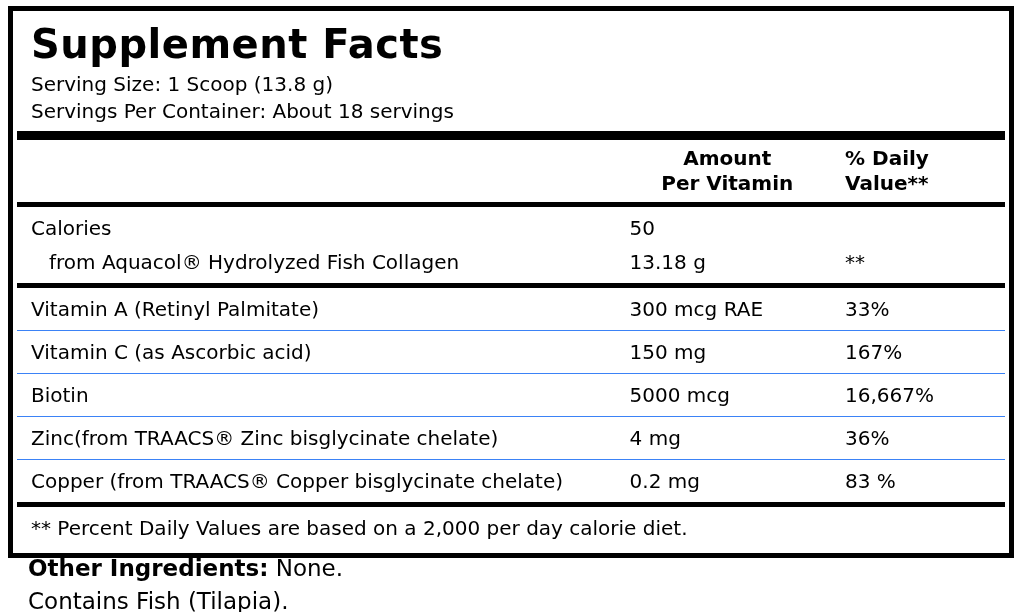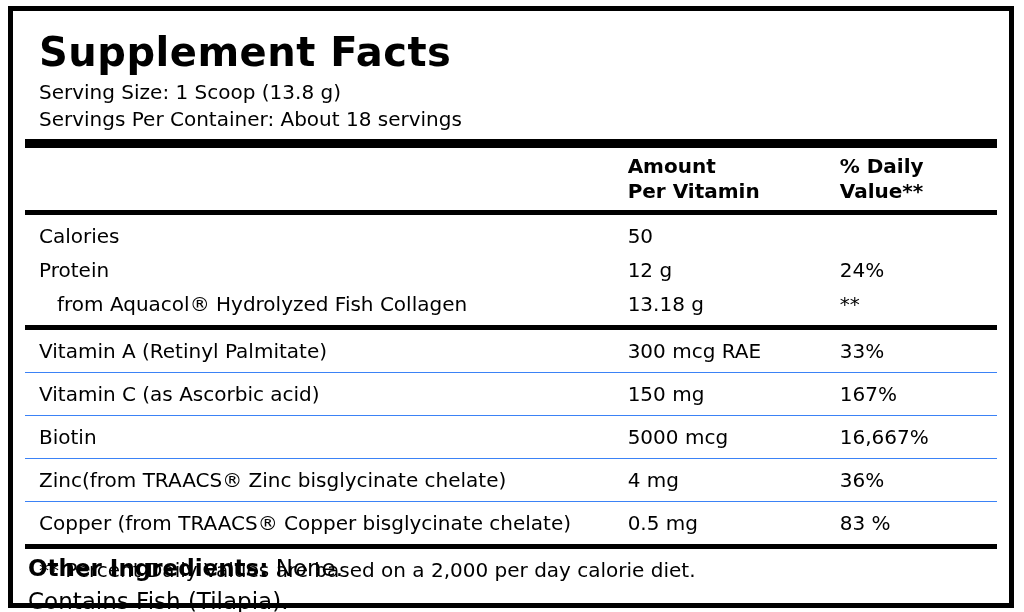--- a/index.html
+++ b/index.html
@@ -27,21 +27,21 @@
     position: absolute;
     left: 8px;
     top: 6px;
     width: 1006px;
     box-sizing: border-box;
     border: 5px solid #000;
     background: #fff;
   }
 
   .panel-inner {
-    padding: 12px;
+    padding: 4px;
   }
 
   
   .sf-head {
     padding: 6px 14px 6px 14px;
   }
   .sf-title {
     font-size: 40px;
     font-weight: 700;
     letter-spacing: 0.5px;
@@ -74,21 +74,21 @@
   .col-amt    { width: 21%; padding-right: 12px !important; }
   .col-dv     { width: 17%; text-align: left; padding-left: 8px !important; }
 
   
   .sf-colhead td {
     padding-top: 6px !important;
     padding-bottom: 6px !important;
     font-weight: 700;
     line-height: 1.25;
   }
-  .sf-colhead .col-amt { text-align: left; }
+  .sf-colhead .col-amt { text-align: center; }
   .sf-colhead .col-dv { text-align: left; }
 
   
   .sf-row td {
     padding-top: 4px !important;
     padding-bottom: 4px !important;
     line-height: 1.3;
   }
   .sf-row.first td { padding-top: 8px !important; }
   .sf-row.last td  { padding-bottom: 8px !important; }
@@ -150,25 +150,20 @@
 
       <div class="rule-med"></div>
 
       <table class="sf">
         <tbody>
             <tr class="sf-row first">
           <td class="col-name">Calories</td>
           <td class="col-amt">50</td>
           <td class="col-dv"></td>
         </tr>
-        <tr class="sf-row">
-          <td class="col-name">Protein</td>
-          <td class="col-amt">12 g</td>
-          <td class="col-dv">24%</td>
-        </tr>
         <tr class="sf-row last">
           <td class="col-name indent">from Aquacol® Hydrolyzed Fish Collagen</td>
           <td class="col-amt">13.18 g</td>
           <td class="col-dv">**</td>
         </tr>
       </tbody>
         </table>
 
       <div class="rule-med"></div>
 
@@ -189,21 +184,21 @@
           <td class="col-amt">5000 mcg</td>
           <td class="col-dv">16,667%</td>
         </tr>
         <tr class="sf-row first last sep-row">
           <td class="col-name">Zinc(from TRAACS® Zinc bisglycinate chelate)</td>
           <td class="col-amt">4 mg</td>
           <td class="col-dv">36%</td>
         </tr>
         <tr class="sf-row first last sep-row">
           <td class="col-name">Copper (from TRAACS® Copper bisglycinate chelate)</td>
-          <td class="col-amt">0.5 mg</td>
+          <td class="col-amt">0.2 mg</td>
           <td class="col-dv">83 %</td>
         </tr>
       </tbody>
         </table>
 
       <div class="rule-med"></div>
 
       <div class="footnote">** Percent Daily Values are based on a 2,000 per day calorie diet.</div>
 
     </div>

